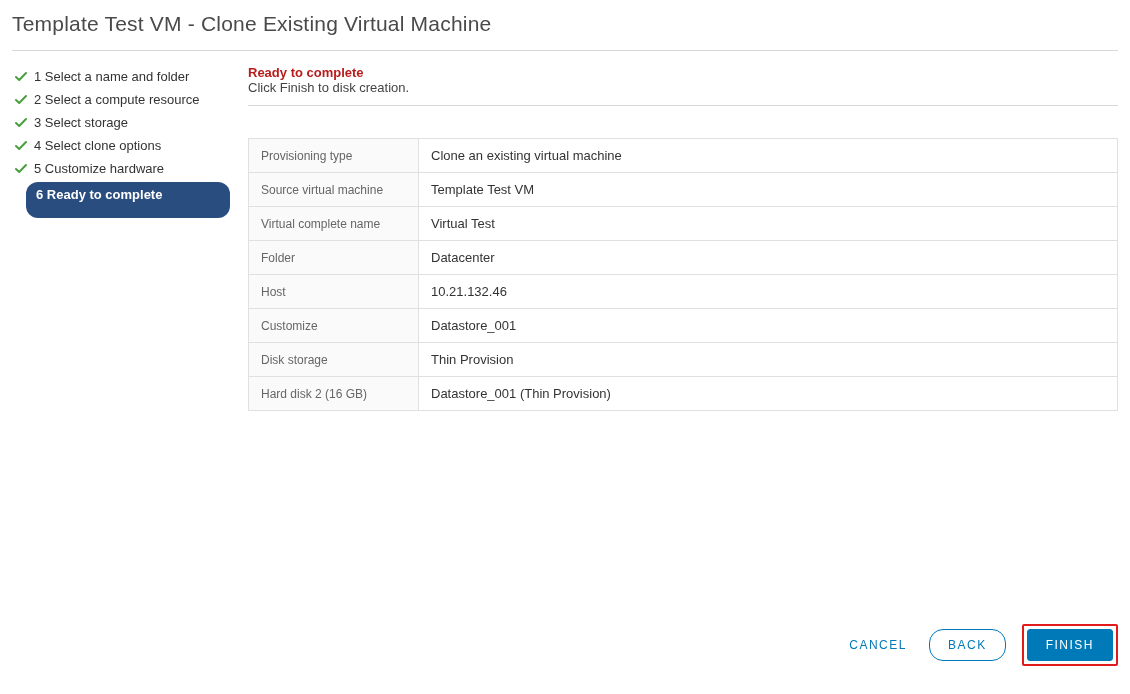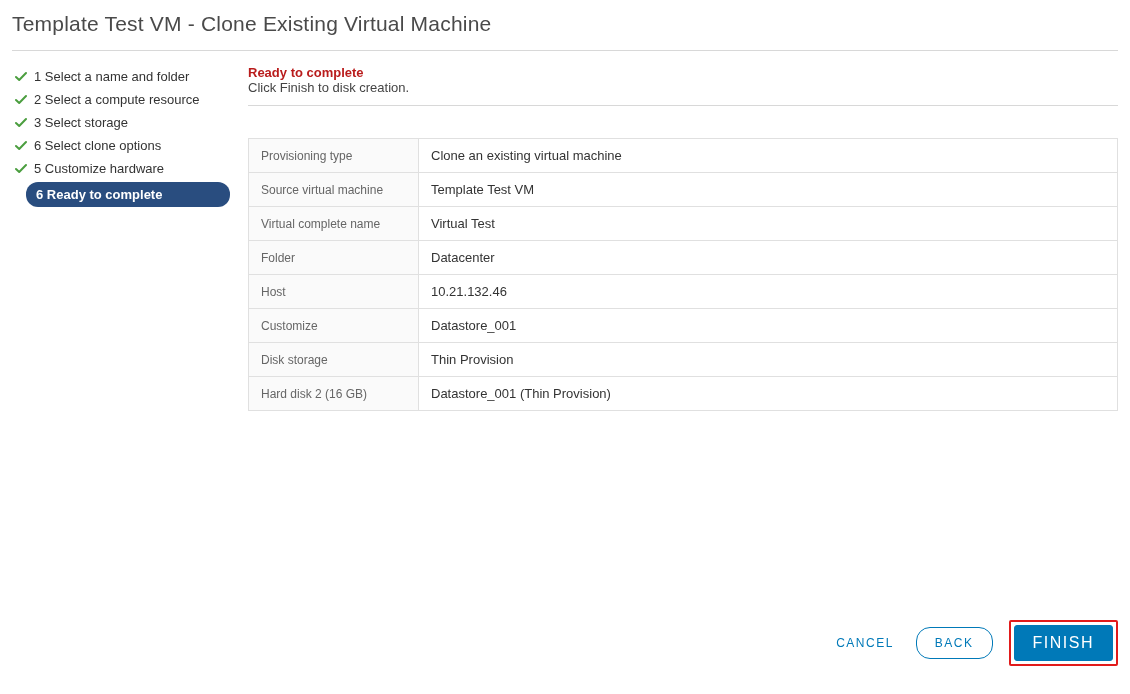--- a/index.html
+++ b/index.html
@@ -45,21 +45,21 @@
       display: inline-flex;
       align-items: center;
       justify-content: center;
     }
     .step .check svg { display: block; }
     .step-label { }
     .step.current {
       background: #294d7f;
       color: #fff;
       font-weight: 600;
-      padding: 5px 12px 5px 10px;
+      padding: 5px 12px 16px 10px;
       border-radius: 12px;
       margin-left: 14px;
       margin-top: 2px;
     }
     .main {
       flex: 1;
       min-width: 0;
     }
     .section-title {
       font-size: 13px;
@@ -127,21 +127,21 @@
     .highlight-wrap {
       border: 2px solid #e11b1b;
       padding: 3px;
       border-radius: 2px;
       display: inline-flex;
     }
     .btn-primary {
       background: #0079b8;
       border: 1px solid #0079b8;
       color: #fff;
-      font-size: 16px;
+      font-size: 12px;
       letter-spacing: 1.5px;
       font-weight: 500;
       cursor: pointer;
       padding: 8px 18px;
       border-radius: 3px;
     }
   </style>
 </head>
 <body>
 
@@ -176,21 +176,21 @@
       </span>
       <span class="step-label">3 Select storage</span>
     </div>
 
     <div class="step">
       <span class="check">
         <svg width="12" height="12" viewBox="0 0 12 12">
             <path d="M1 6 L4.2 9 L11 2" stroke="#4b9e3f" stroke-width="2" fill="none" stroke-linecap="round" stroke-linejoin="round"></path>
           </svg>
       </span>
-      <span class="step-label">6 Select clone options</span>
+      <span class="step-label">4 Select clone options</span>
     </div>
 
     <div class="step">
       <span class="check">
         <svg width="12" height="12" viewBox="0 0 12 12">
             <path d="M1 6 L4.2 9 L11 2" stroke="#4b9e3f" stroke-width="2" fill="none" stroke-linecap="round" stroke-linejoin="round"></path>
           </svg>
       </span>
       <span class="step-label">5 Customize hardware</span>
     </div>

